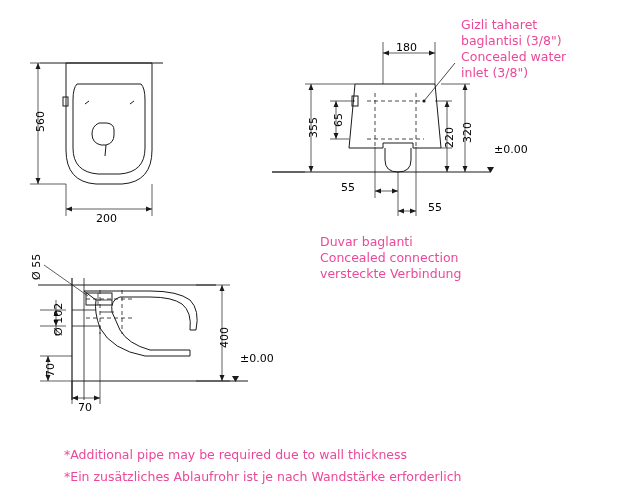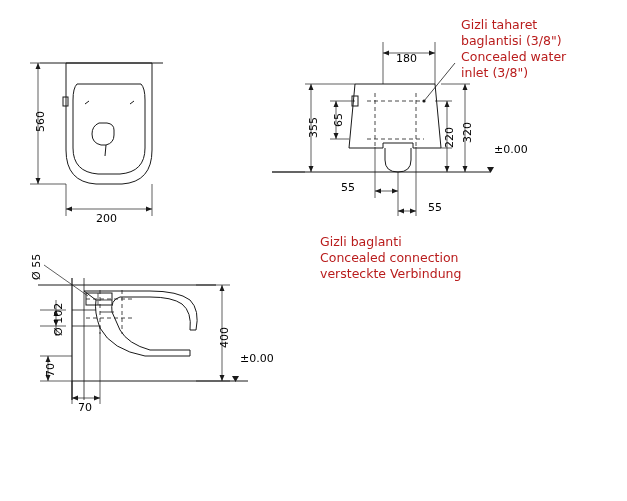--- a/index.html
+++ b/index.html
@@ -29,21 +29,21 @@
     line-height: 13px;
   }
   .lbl.rot90 {
     transform: rotate(-90deg);
     transform-origin: left top;
   }
   .note {
     position: absolute;
     font-family: "DejaVu Sans", sans-serif;
     font-size: 12.5px;
-    color: #b91c1c;
+    color: #ec4899;
     white-space: pre;
     line-height: 16px;
   }
 </style>
 </head>
 <body>
 
 <div id="canvas">
 
   <svg width="627" height="501" viewBox="0 0 627 501">
@@ -181,37 +181,39 @@
       <line x1="72" y1="398" x2="100" y2="398" stroke-width="0.7"></line>
       <path d="M72 398 l6 -2.5 v5 z" fill="#1a1a1a" stroke="none"></path>
       <path d="M100 398 l-6 -2.5 v5 z" fill="#1a1a1a" stroke="none"></path>
 
     </g>
   </svg>
 
   <div class="lbl rot90" style="left:34px; top:132px;">560</div>
   <div class="lbl" style="left:96px; top:212px;">200</div>
 
-  <div class="lbl" style="left:396px; top:41px;margin-top:11px;">180</div>
+  <div class="lbl" style="left:396px; top:41px;">180</div>
   <div class="lbl rot90" style="left:307px; top:138px;">355</div>
   <div class="lbl rot90" style="left:332px; top:127px;">65</div>
   <div class="lbl rot90" style="left:443px; top:148px;">220</div>
   <div class="lbl rot90" style="left:461px; top:143px;">320</div>
   <div class="lbl" style="left:494px; top:143px;">±0.00</div>
   <div class="lbl" style="left:341px; top:181px;">55</div>
   <div class="lbl" style="left:428px; top:201px;">55</div>
   <div class="note" style="left:461px; top:17px;">Gizli taharet
 baglantisi (3/8")
 Concealed water
 inlet (3/8")</div>
-  <div class="note" style="left:320px; top:234px;">Gizli baglanti
+  <div class="note" style="left:320px; top:234px;">Duvar baglanti
 Concealed connection
 versteckte Verbindung</div>
 
   <div class="lbl rot90" style="left:30px; top:280px;">Ø 55</div>
   <div class="lbl rot90" style="left:52px; top:336px;">Ø 102</div>
   <div class="lbl rot90" style="left:44px; top:377px;">70</div>
   <div class="lbl rot90" style="left:218px; top:348px;">400</div>
   <div class="lbl" style="left:240px; top:352px;">±0.00</div>
   <div class="lbl" style="left:78px; top:401px;">70</div>
 
+  <div class="note" style="left:64px; top:447px;">*Additional pipe may be required due to wall thickness</div>
+  <div class="note" style="left:64px; top:469px;">*Ein zusätzliches Ablaufrohr ist je nach Wandstärke erforderlich</div>
 
 </div>
 
 </body></html>

